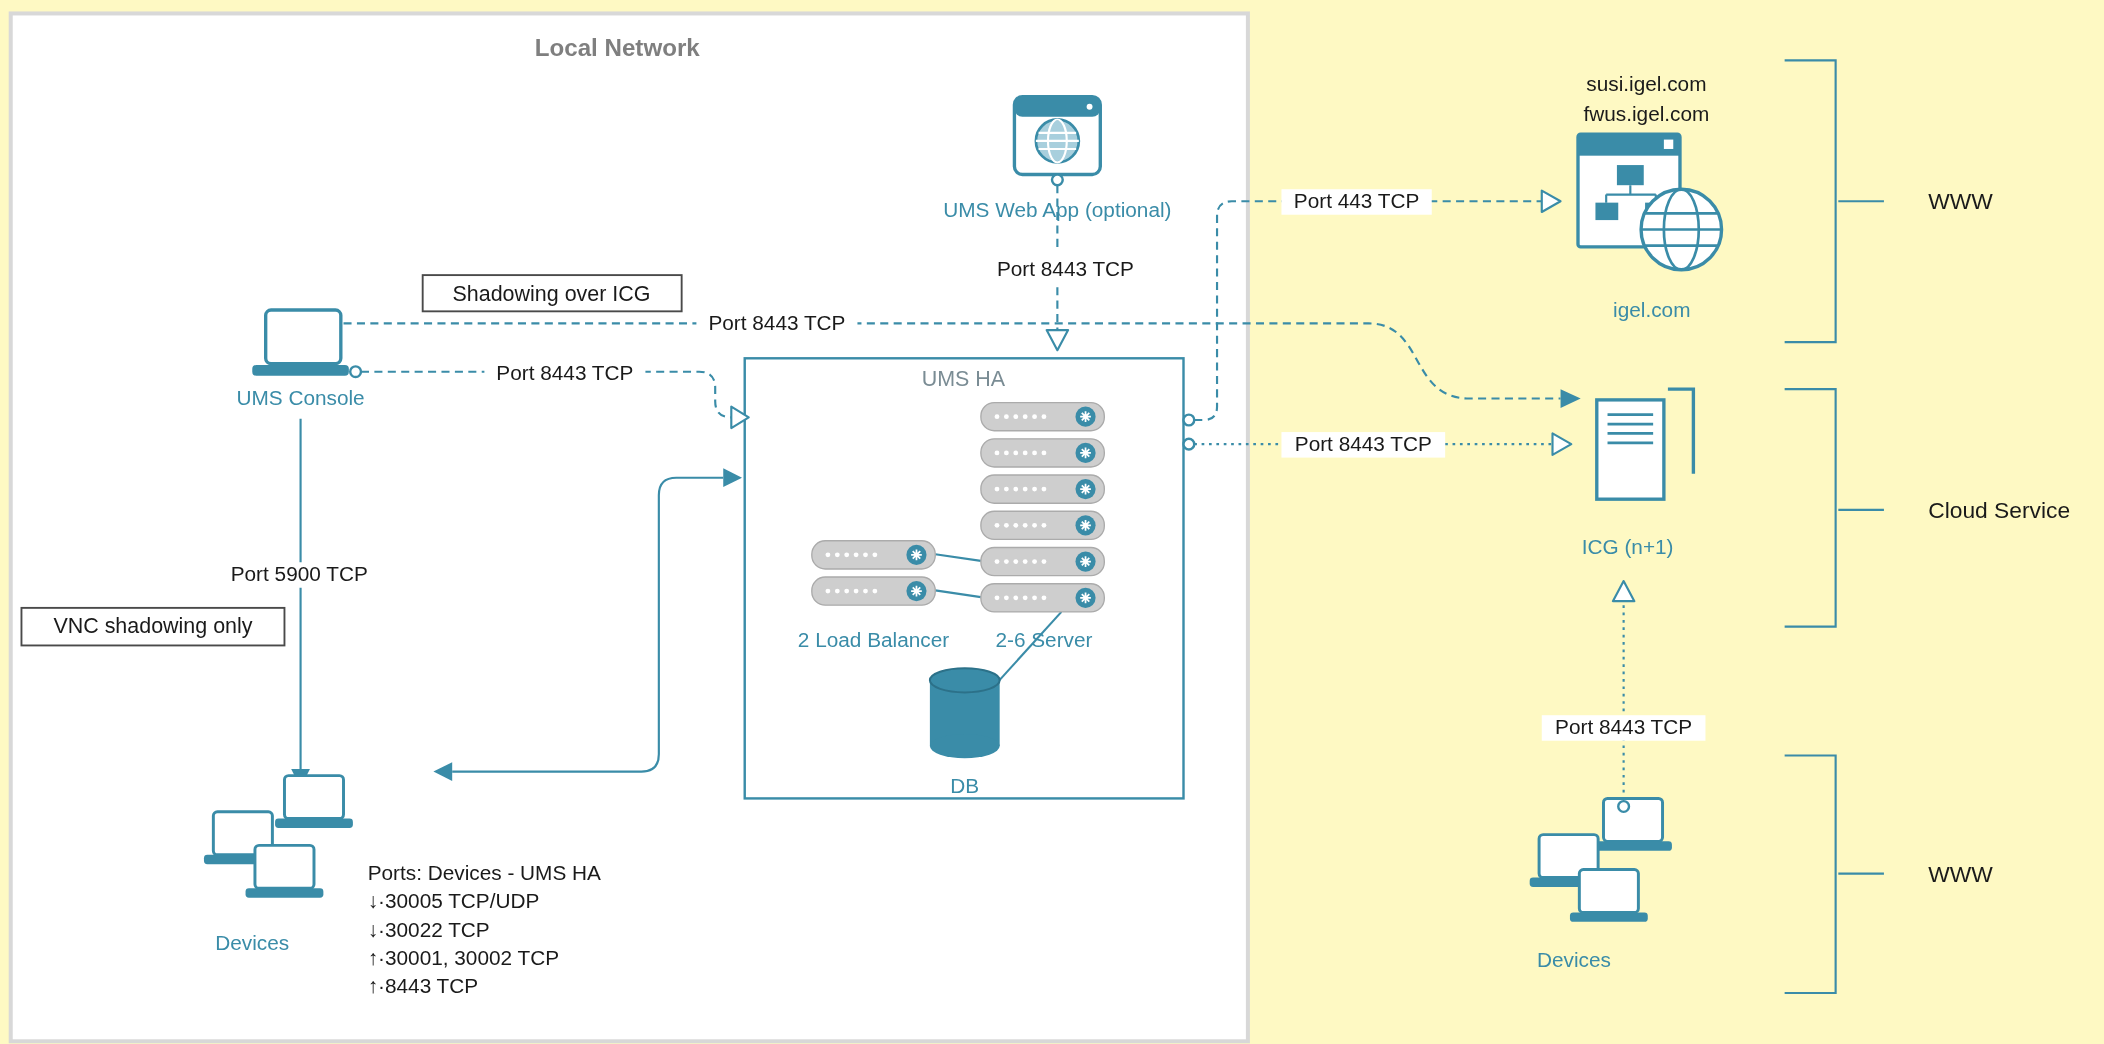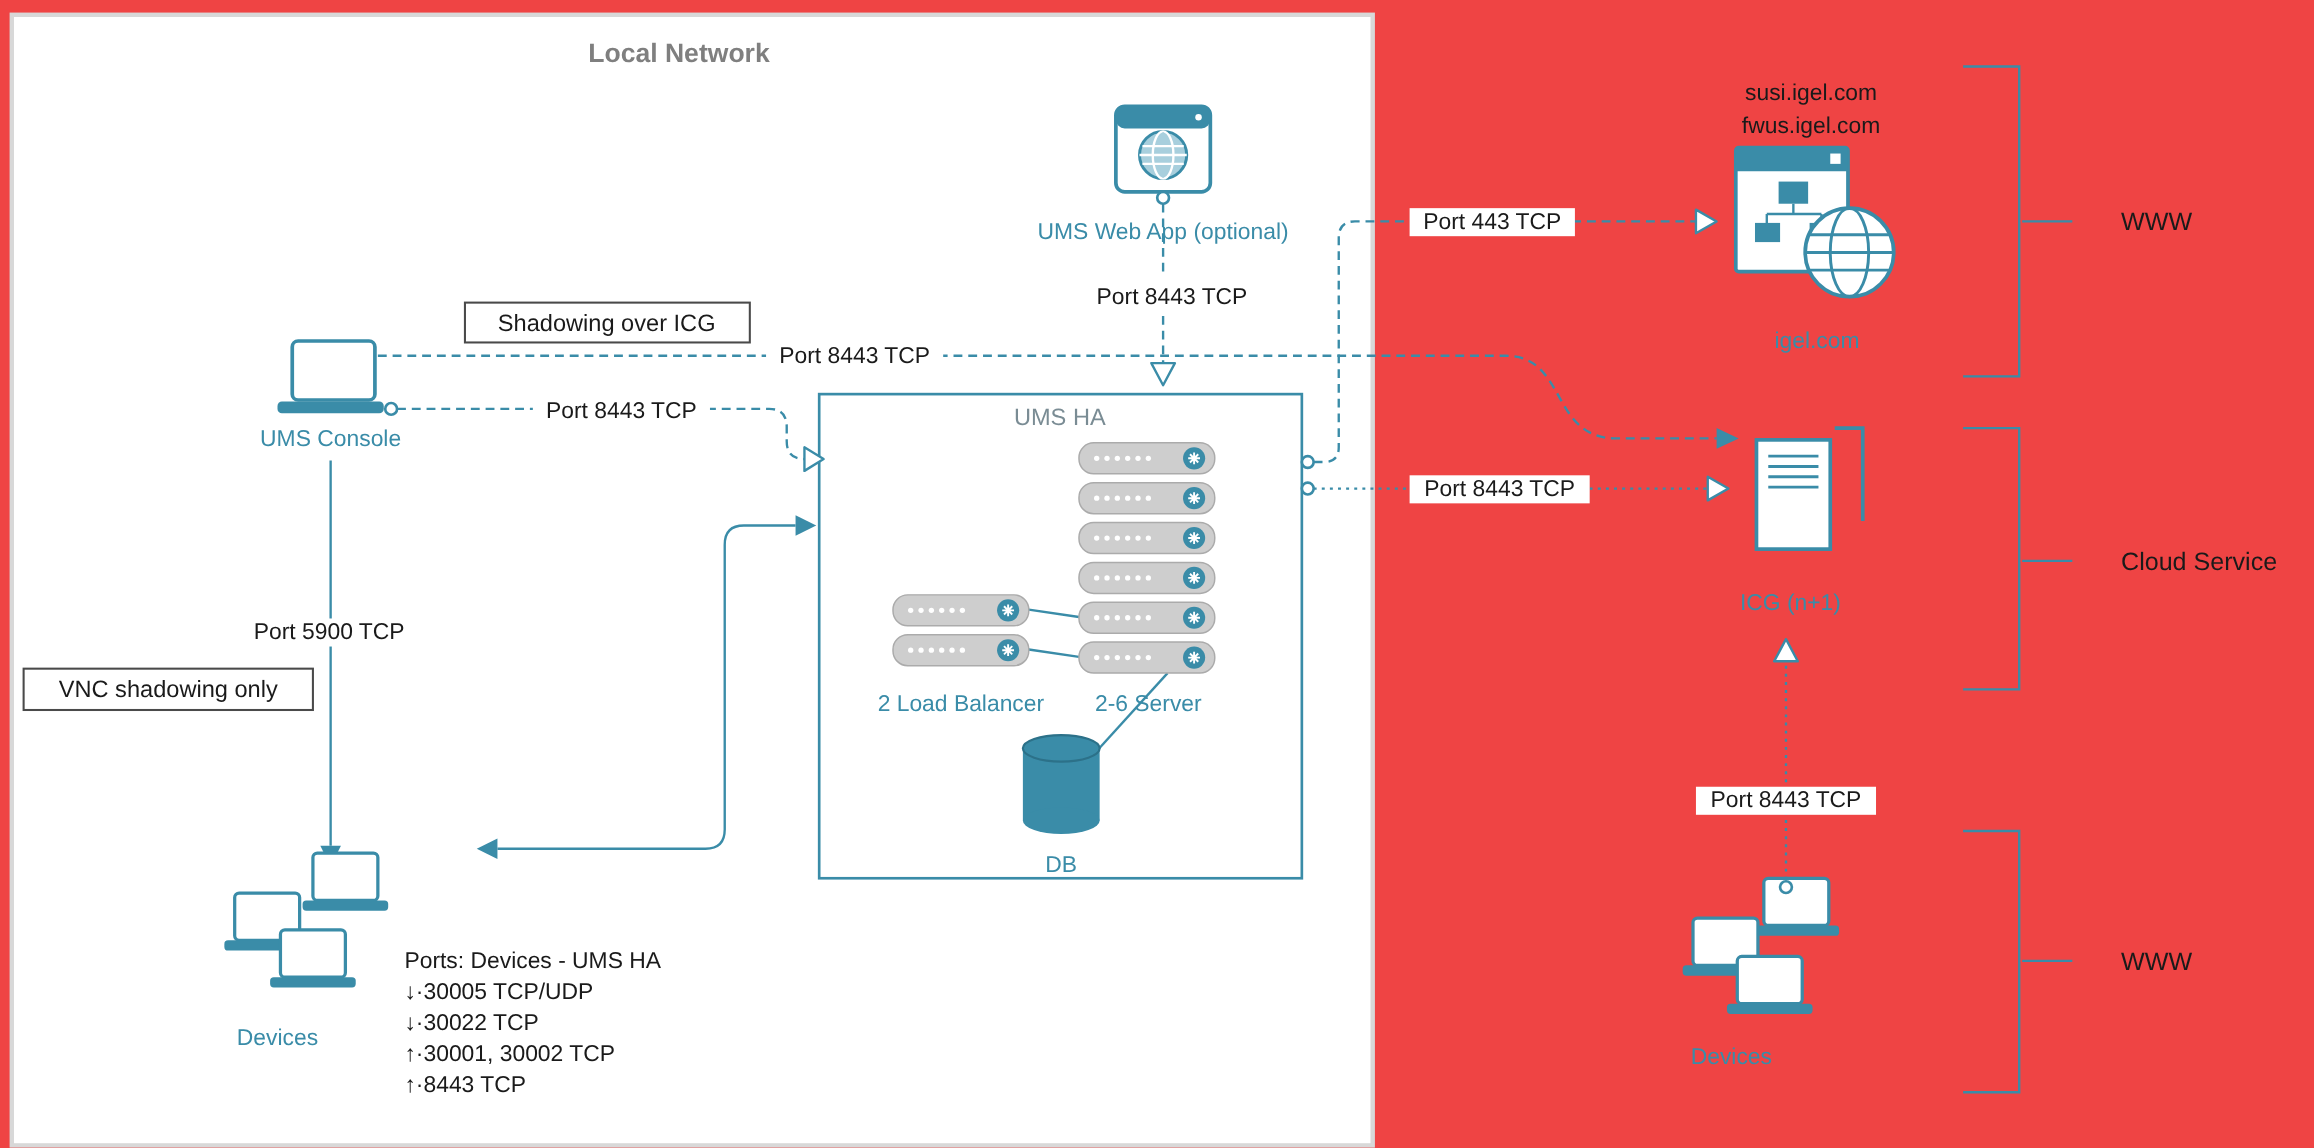--- a/index.html
+++ b/index.html
@@ -1,16 +1,16 @@
 <!DOCTYPE html>
 <html><head>
 <meta charset="utf-8">
 <style>
   html,body { margin:0; padding:0; background:#ffffff; }
-  .stage { width:2104px; height:1044px; position:relative; background:#ef4444; overflow:hidden; }
+  .stage { width:2104px; height:1044px; position:relative; background:#fef9c3; overflow:hidden; }
   svg { display:block; }
   text { font-family:"Liberation Sans","DejaVu Sans",sans-serif; }
   .t-lbl   { font-size:15.5px; }
   .t-teal  { fill:#3A8CA8; }
   .t-black { fill:#1A1A1A; }
   .t-title { fill:#7F7F7F; font-weight:bold; font-size:18px; }
   .t-umsha { fill:#7A8C94; font-size:16px; }
   .t-zone  { font-size:17px; fill:#1A1A1A; }
   .t-callout { font-size:16px; fill:#1A1A1A; }
   .acc { stroke:#3A8CA8; }

